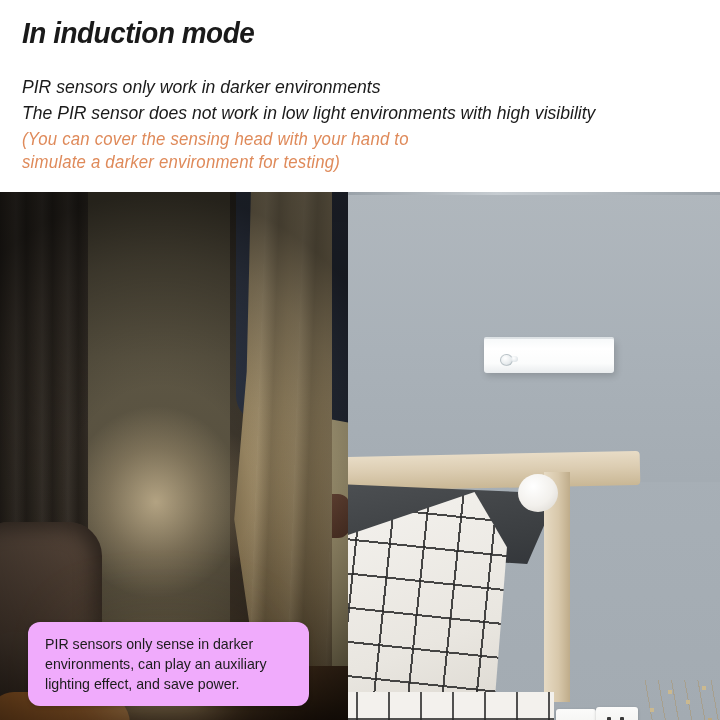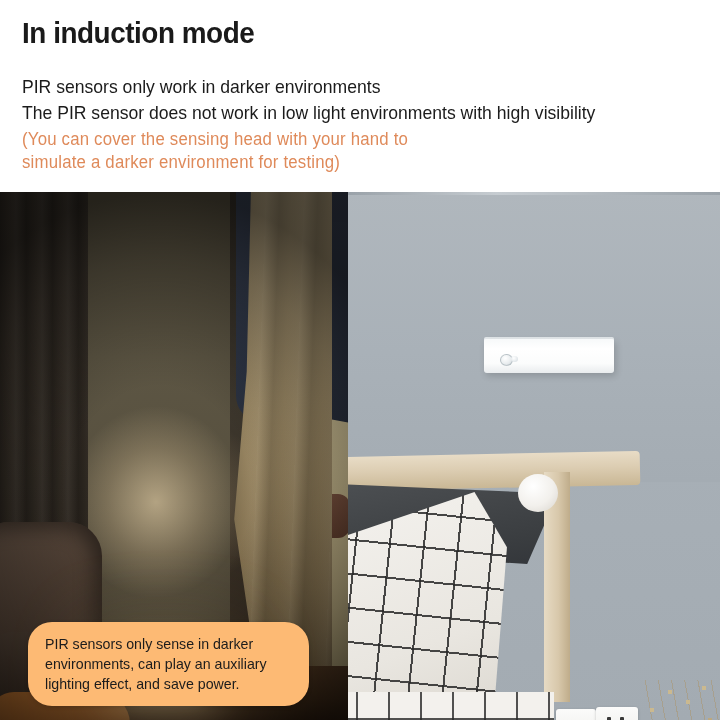--- a/index.html
+++ b/index.html
@@ -18,20 +18,21 @@
     overflow: hidden;
   }
 
   
   .header {
     position: absolute;
     left: 0; top: 0;
     width: 720px;
     height: 192px;
     background: #ffffff;
+    font-style: italic;
   }
   .title {
     position: absolute;
     left: 22px;
     top: 16px;
     font-family: "Liberation Sans", sans-serif;
     font-weight: bold;
     font-size: 30px;
     letter-spacing: -0.5px;
     color: #1a1a1a;
@@ -356,22 +357,22 @@
     position: absolute;
     left: 163px; top: 164px;
     width: 7px; height: 6px;
     border-radius: 50%;
     background: radial-gradient(circle at 40% 35%, #ffffff 0%, #e4e9ec 60%, #cdd4d8 100%);
   }
 
   
   .caption {
     position: absolute;
-    background: #fdba74;
-    border-radius: 24px;
+    background: #f0abfc;
+    border-radius: 12px;
     box-sizing: border-box;
     font-family: "Liberation Sans", sans-serif;
     font-size: 14.2px;
     line-height: 20px;
     color: #1c1c1c;
     box-shadow: 0 1px 4px rgba(0,0,0,0.18);
   }
   .caption-left {
     left: 28px;
     top: 622px;

